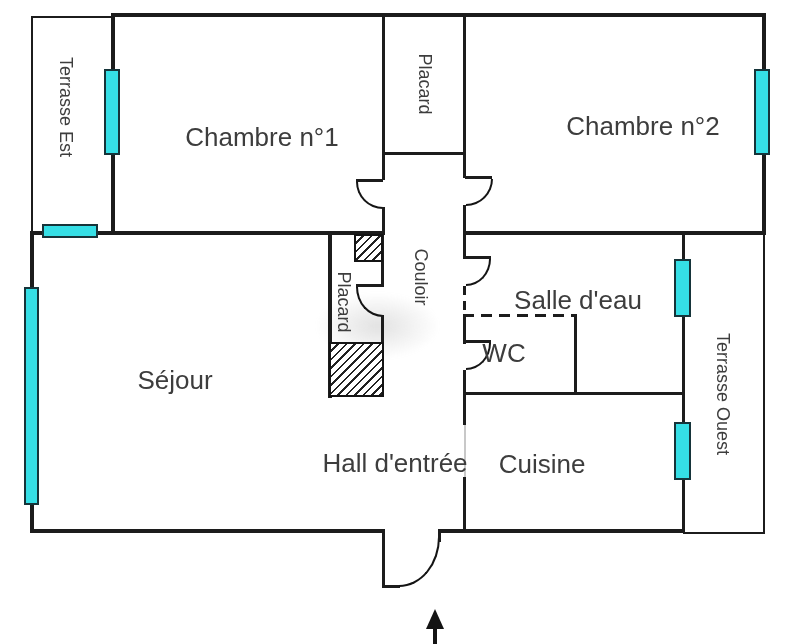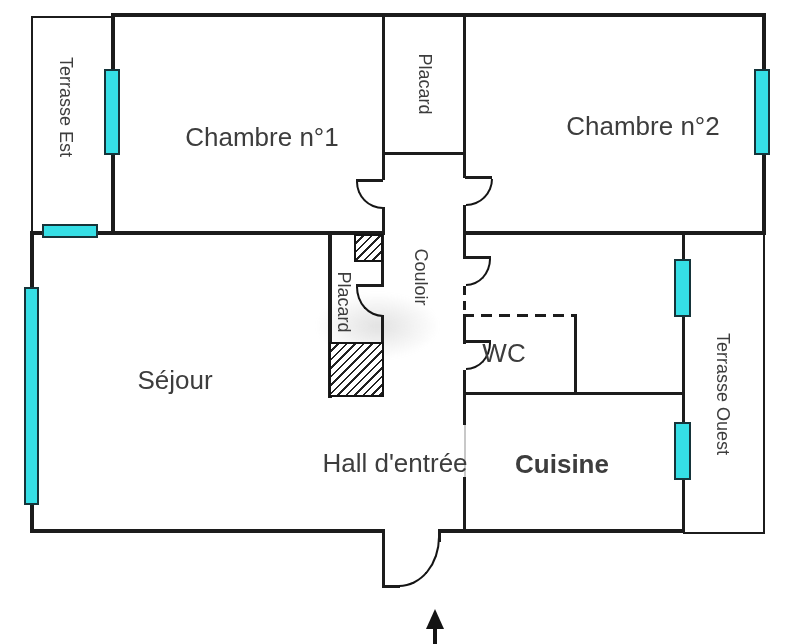--- a/index.html
+++ b/index.html
@@ -96,22 +96,23 @@
   <div class="win" style="left:24px;top:287px;width:15px;height:218px;"></div>
   <div class="win" style="left:674px;top:259px;width:17px;height:58px;"></div>
   <div class="win" style="left:674px;top:422px;width:17px;height:58px;"></div>
 
   <div class="vlbl" style="left:65px;top:107px;">Terrasse Est</div>
   <div class="lbl" style="left:262px;top:137px;">Chambre n°1</div>
   <div class="vlbl" style="left:424px;top:84px;">Placard</div>
   <div class="lbl" style="left:643px;top:126px;">Chambre n°2</div>
   <div class="vlbl" style="left:420px;top:277px;">Couloir</div>
   <div class="vlbl" style="left:343px;top:302px;">Placard</div>
+  <div class="lbl" style="left:578px;top:300px;">Salle d'eau</div>
   <div class="lbl" style="left:504px;top:353px;">WC</div>
   <div class="lbl" style="left:175px;top:380px;">Séjour</div>
   <div class="vlbl" style="left:722px;top:394px;">Terrasse Ouest</div>
   <div class="lbl" style="left:395px;top:463px;">Hall d'entrée</div>
-  <div class="lbl" style="left:562px;top:464px;font-weight:bold;">Cuisine</div>
+  <div class="lbl" style="left:542px;top:464px;">Cuisine</div>
 
   <div class="arrow-head" style="left:426px;top:609px;"></div>
   <div class="arrow-stem" style="left:433px;top:627px;width:4px;height:17px;"></div>
 
 </div>
 
 </body></html>

